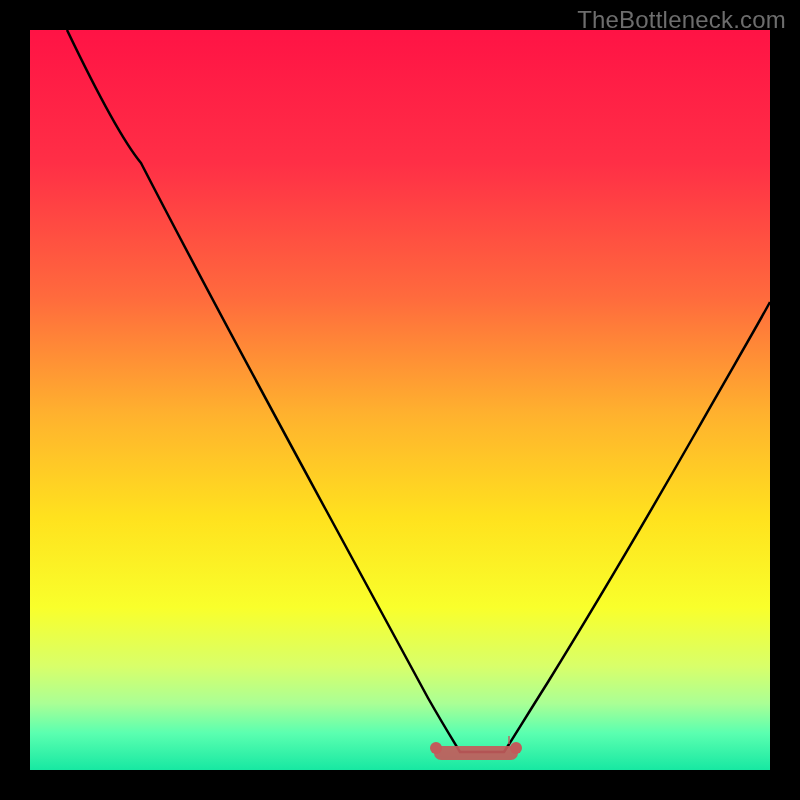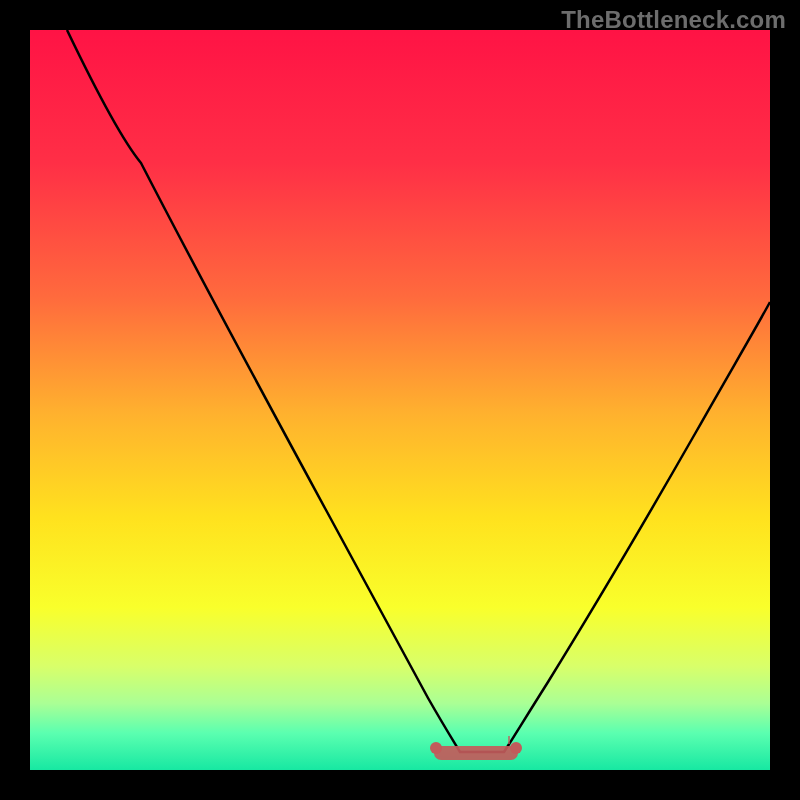--- a/index.html
+++ b/index.html
@@ -18,21 +18,20 @@
     background: #000;
   }
   .watermark {
     position: absolute;
     top: 6px;
     right: 14px;
     color: #6d6d6d;
     font-size: 24px;
     letter-spacing: 0.2px;
     z-index: 5;
-    font-weight: bold;
   }
   .plot {
     position: absolute;
     left: 30px;
     top: 30px;
     width: 740px;
     height: 740px;
     background: #000;
   }
   .plot svg {

